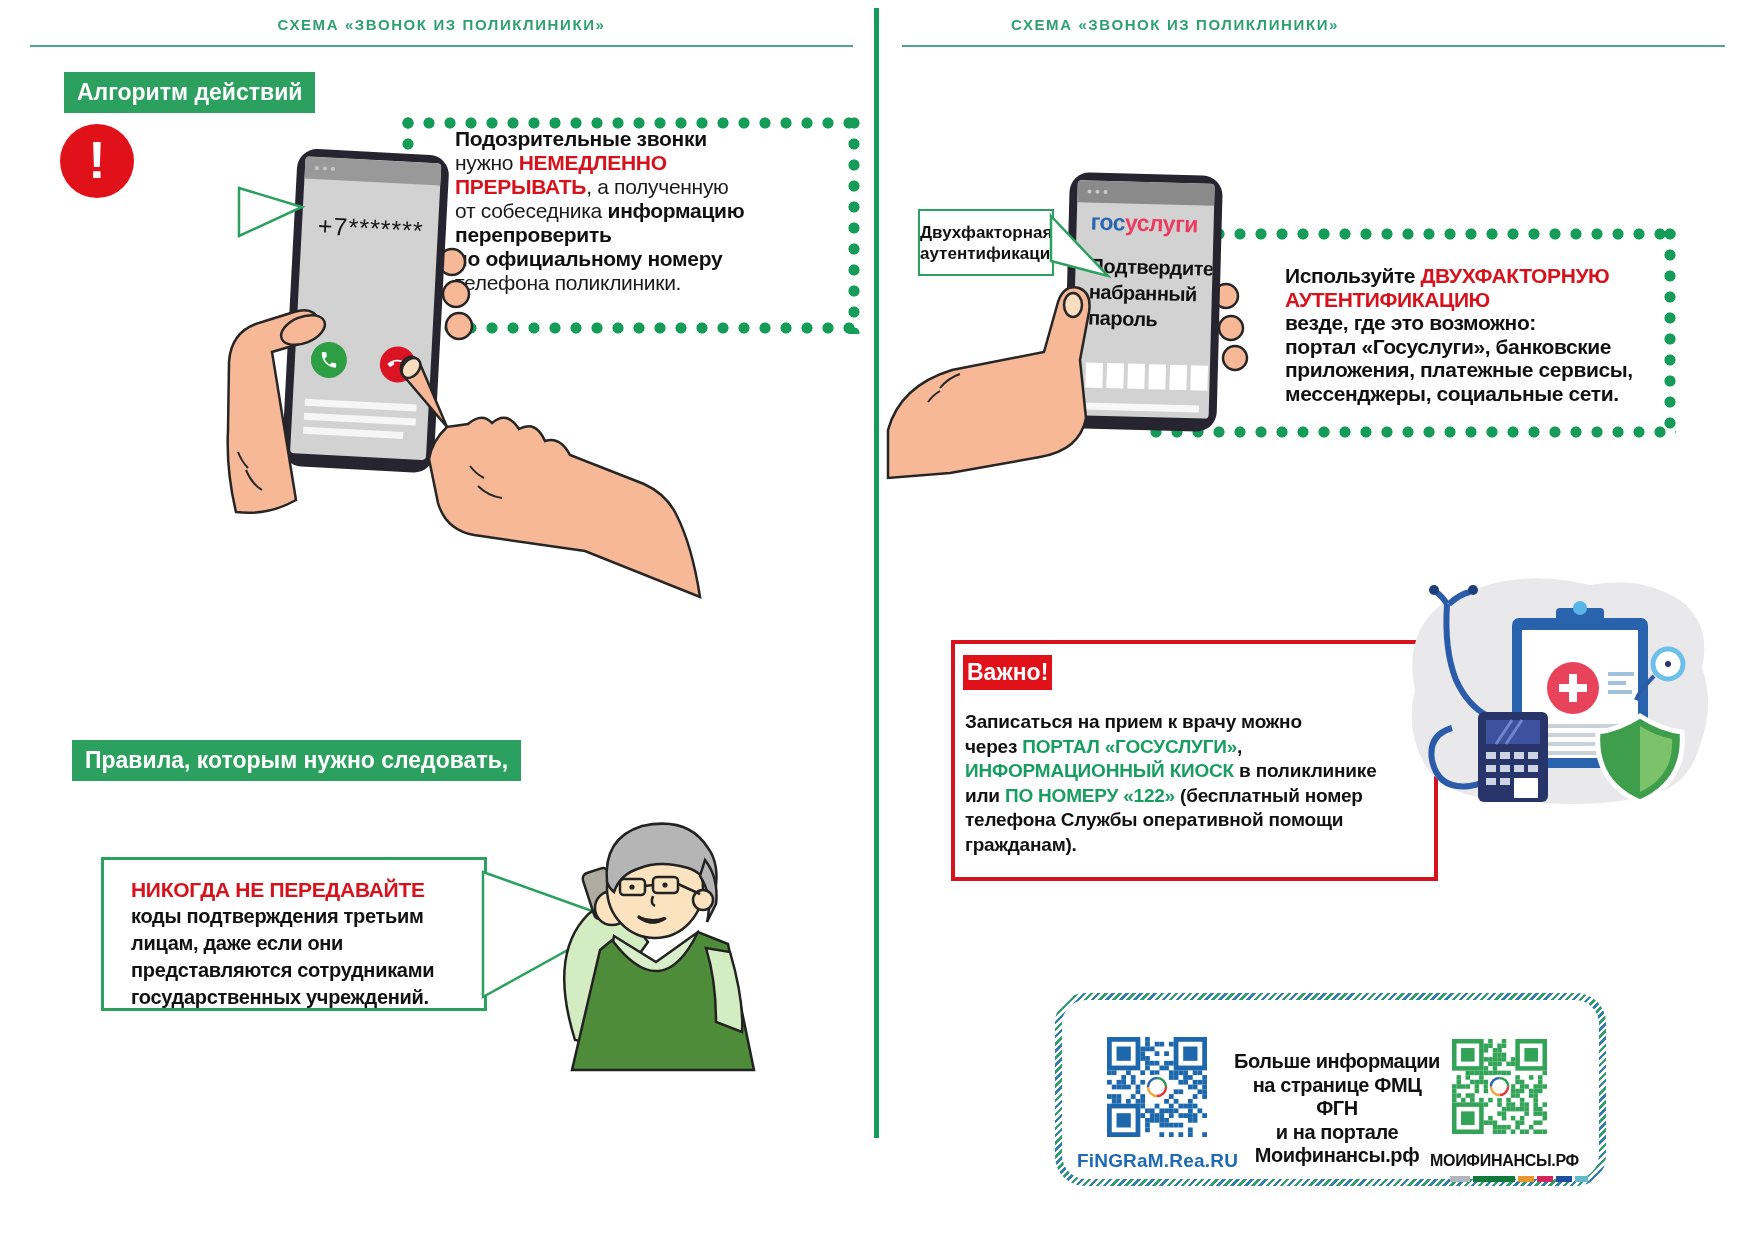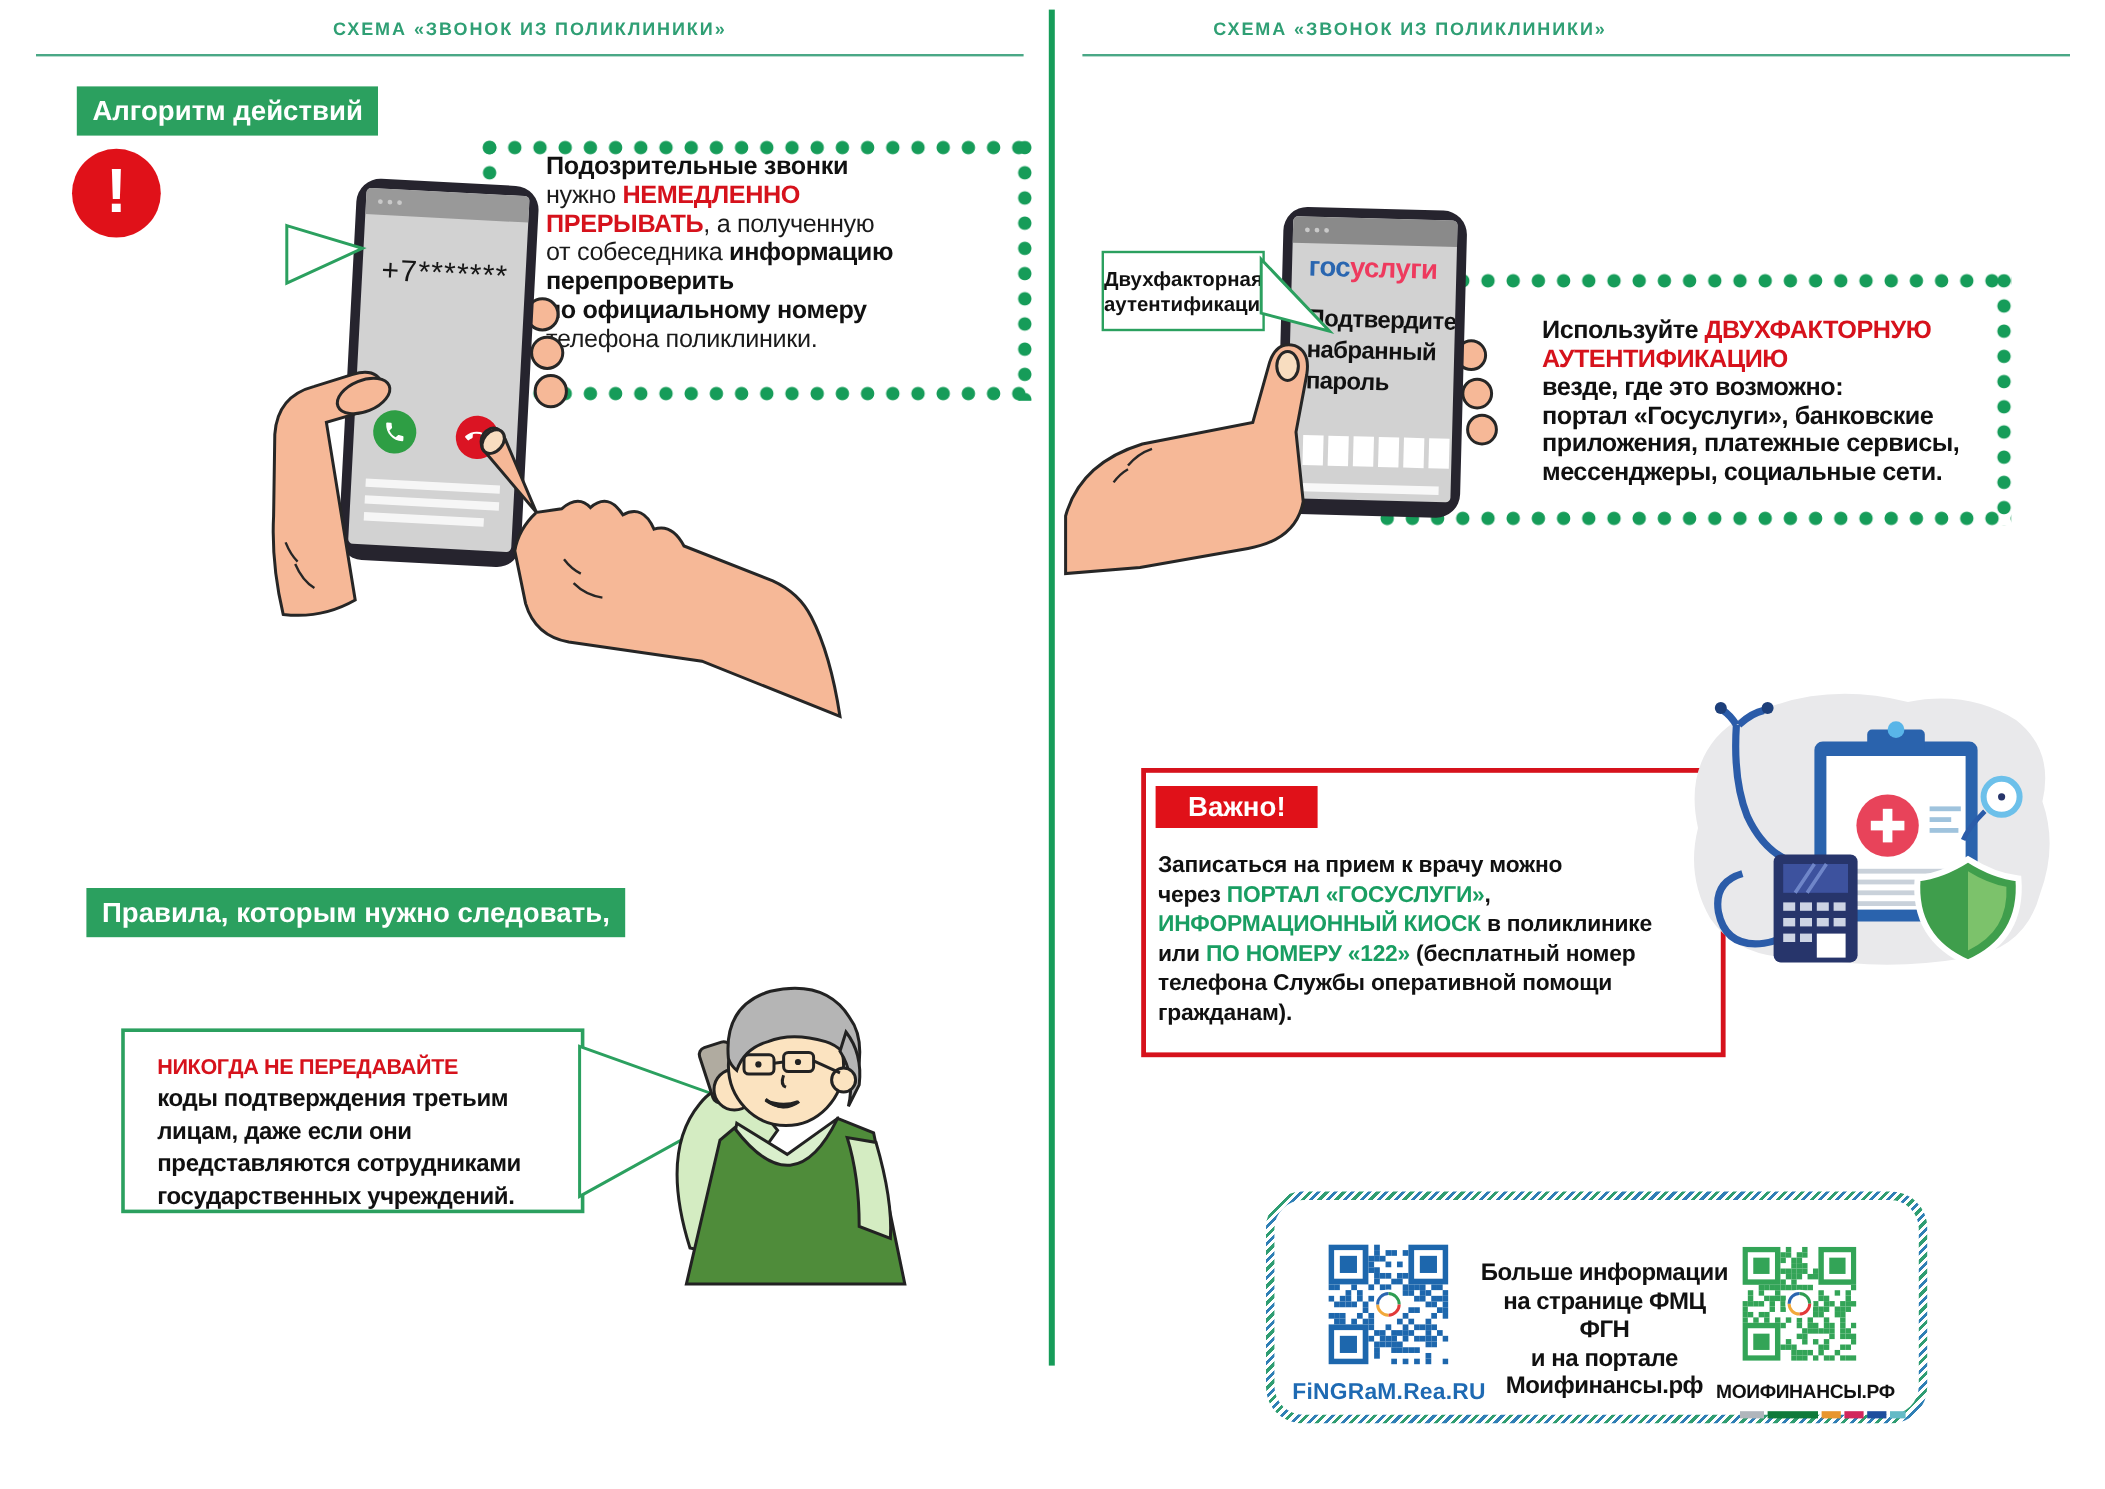--- a/index.html
+++ b/index.html
@@ -26,21 +26,21 @@
   .s-g{font-weight:bold;color:#199e62;margin-top:10px;}
   .advice{position:absolute;left:455px;top:127px;font-size:21px;line-height:24px;letter-spacing:-0.3px;z-index:2;}
   .twofa-text{position:absolute;left:1285px;top:264px;font-size:21px;line-height:23.5px;letter-spacing:-0.4px;z-index:2;}
   
   .callout{position:absolute;background:#fff;border:3px solid #2ba05f;z-index:2;
            display:flex;flex-direction:column;justify-content:center;text-align:center;font-weight:bold;}
   .co-susp{left:66px;top:171px;width:170px;height:88px;font-size:19px;line-height:24px;}
   .co-2fa{left:918px;top:209px;width:132px;height:63px;font-size:17px;line-height:21px;border-width:2.5px;}
   .co-never{left:101px;top:857px;width:380px;height:148px;border-width:3px;}
   .never-text{position:absolute;left:27px;top:16px;font-size:20px;line-height:27px;text-align:left;letter-spacing:-0.3px;}
-  .never-text .line:first-child{font-size:18px;}
+  .never-text .line:first-child{font-size:21px;}
   
   .excl{position:absolute;left:60px;top:124px;width:74px;height:74px;border-radius:50%;background:#e01119;
         color:#fff;font-size:52px;font-weight:bold;text-align:center;line-height:72px;z-index:7;}
   
   .phone{position:absolute;background:#26242e;border-radius:20px;z-index:4;}
   .phoneL{left:298px;top:148px;width:152px;height:318px;transform:rotate(3deg);transform-origin:top left;}
   .phoneR{left:1070px;top:172px;width:153px;height:256px;transform:rotate(1.5deg);transform-origin:top left;}
   .screen{position:absolute;left:8px;top:8px;right:8px;bottom:13px;background:#d2d2d2;overflow:hidden;
           border-radius:4px;}
   .topbar{position:absolute;left:0;top:0;right:0;height:22px;background:#999;}
@@ -52,21 +52,21 @@
   .btn-dec{left:85px;top:185px;background:#db1423;}
   .srow{position:absolute;left:12px;height:7px;background:rgba(255,255,255,0.8);}
   .gos{position:absolute;left:14px;top:28px;font-size:23px;font-weight:bold;letter-spacing:-0.5px;white-space:nowrap;}
   .gos .g1{color:#2a66b0;} .gos .g2{color:#ee3a5e;}
   .confirm{position:absolute;left:14px;top:72px;font-size:20px;font-weight:bold;line-height:26px;letter-spacing:-0.5px;}
   .pwrow{position:absolute;left:13px;top:182px;display:flex;gap:4px;}
   .pwrow i{width:17px;height:25px;background:#fff;display:block;}
   
   .impbox{position:absolute;left:951px;top:640px;width:479px;height:233px;border:4px solid #d6121c;background:#fff;z-index:1;}
   .implabel{position:absolute;left:963px;top:655px;background:#e01119;color:#fff;font-weight:bold;font-size:23px;
-            padding:4px 27px;z-index:2;white-space:nowrap;}
+            padding:4px 4px;z-index:2;white-space:nowrap;}
   .imptext{position:absolute;left:965px;top:710px;font-size:19px;line-height:24.5px;letter-spacing:-0.2px;z-index:2;}
   
   .infobox{position:absolute;left:1055px;top:993px;width:551px;height:193px;border-radius:30px;z-index:2;
      background:repeating-linear-gradient(135deg,#2f7fb5 0 2.5px,#fff 2.5px 5px,#2f9d72 5px 7.5px,#fff 7.5px 10px);}
   .infoin{position:absolute;left:7px;top:7px;right:7px;bottom:7px;background:#fff;border-radius:24px;}
   .qr{position:absolute;}
   .infotext{position:absolute;left:170px;top:50px;width:210px;text-align:center;font-size:20px;font-weight:bold;
             line-height:23.5px;letter-spacing:-0.4px;}
   .fingram{position:absolute;left:13px;top:150px;width:165px;text-align:center;color:#1e6ab3;font-weight:bold;
            font-size:19px;letter-spacing:0.2px;white-space:nowrap;}

